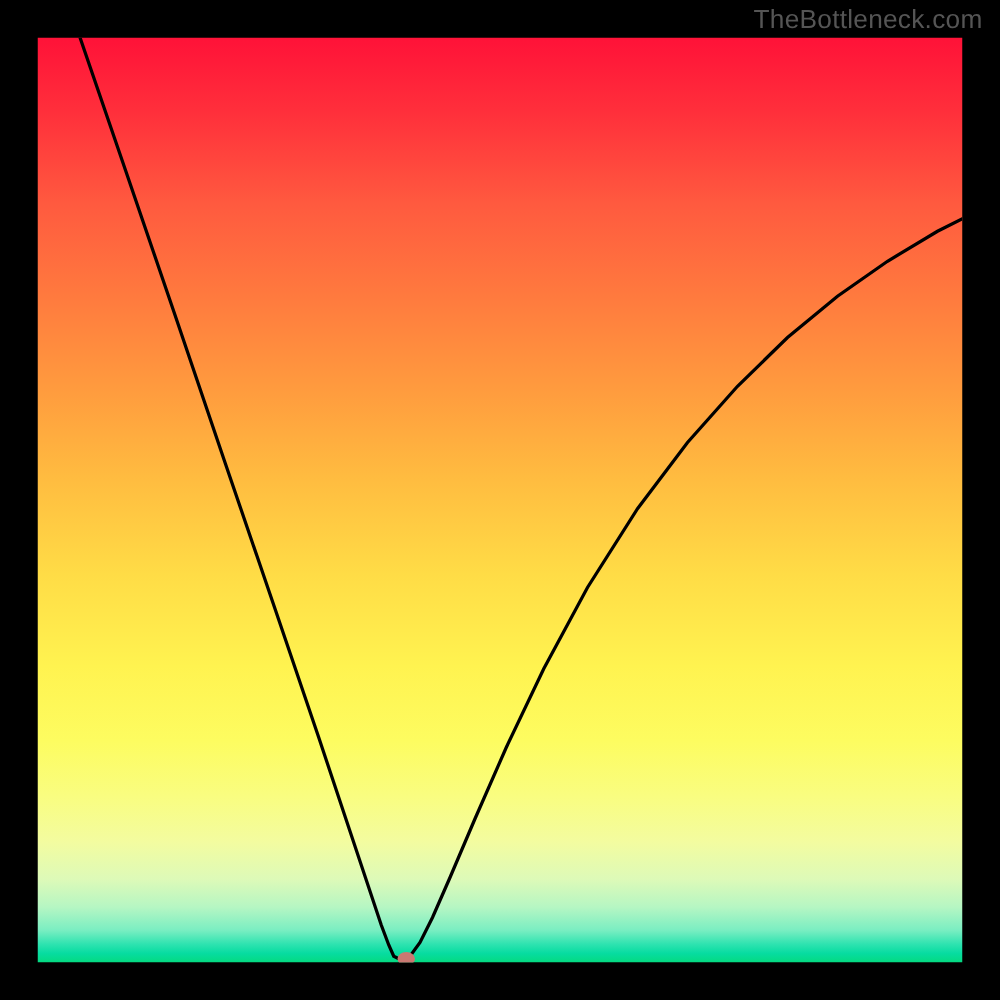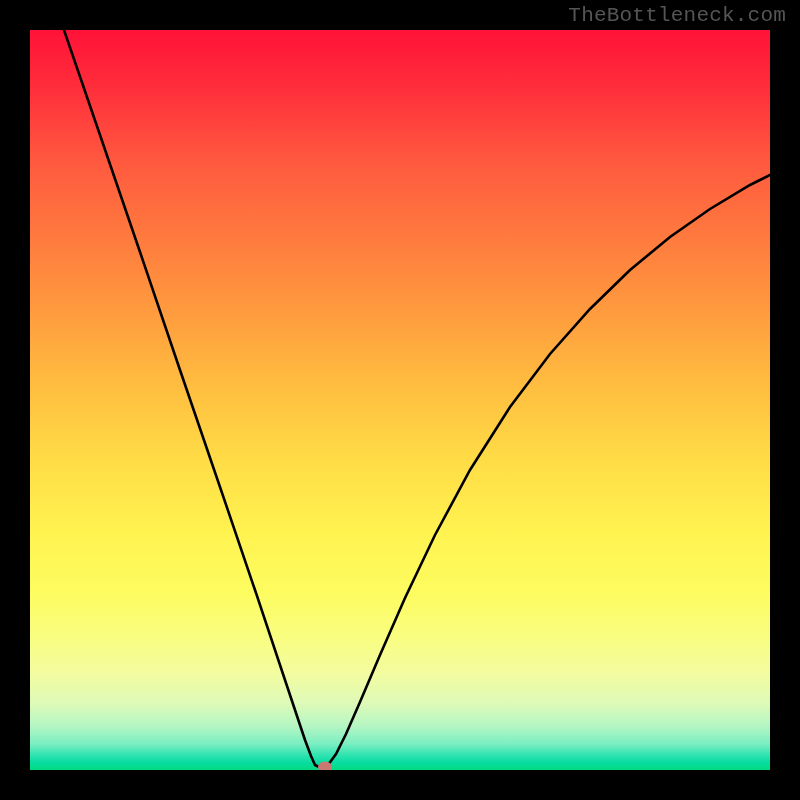--- a/index.html
+++ b/index.html
@@ -13,21 +13,20 @@
   }
   .watermark {
     position: absolute;
     top: 4px;
     right: 14px;
     color: #555;
     font-size: 21px;
     font-weight: 500;
     z-index: 10;
     letter-spacing: 0.2px;
-    font-family: Liberation Mono, monospace;
   }
   .plot-area {
     position: absolute;
     left: 30px;
     top: 30px;
     width: 740px;
     height: 740px;
     overflow: hidden;
   }
   .gradient-bg {

